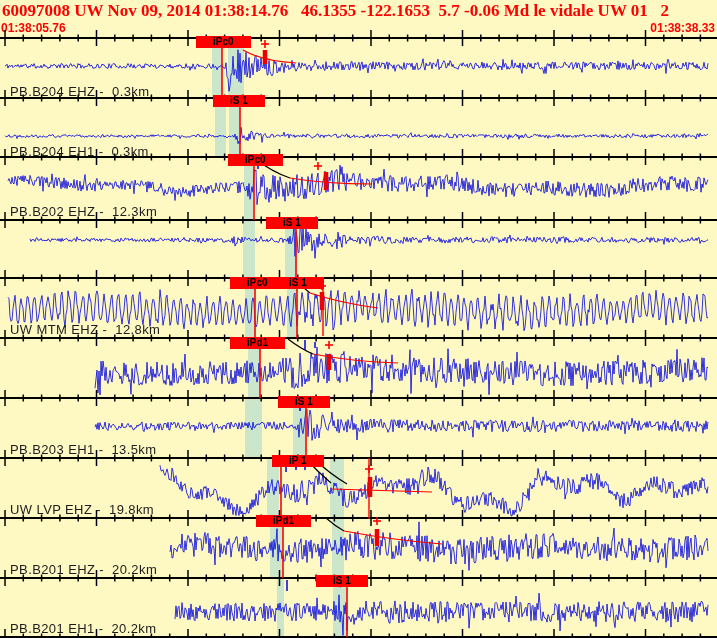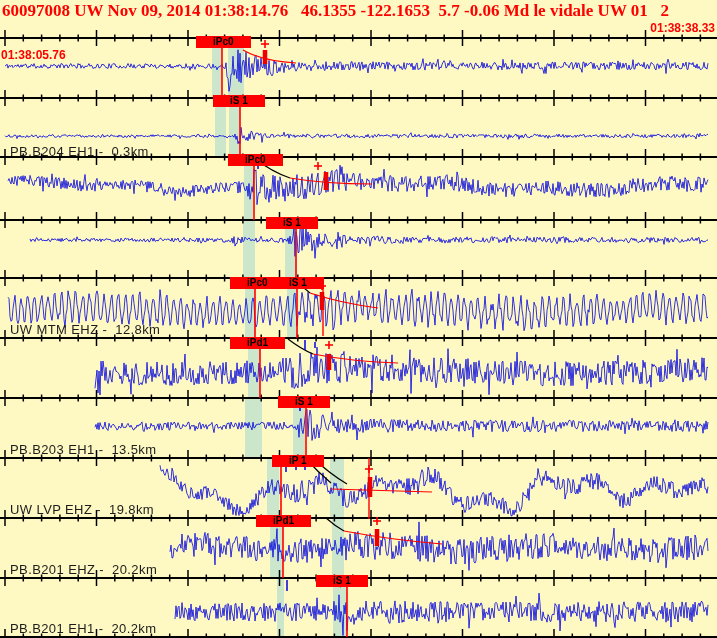--- a/index.html
+++ b/index.html
@@ -1,20 +1,20 @@
 <!DOCTYPE html>
 <html><head>
 <meta charset="utf-8">
 <style>
   html,body{margin:0;padding:0;background:#fff;}
   #app{position:relative;width:717px;height:638px;background:#fef9c3;overflow:hidden;
        font-family:"Liberation Sans",sans-serif;}
   .evt-title{position:absolute;left:2px;top:1px;width:714px;white-space:pre;
        font-family:"Liberation Serif",serif;font-weight:bold;font-size:17px;color:#ff0000;}
-  .t-start{position:absolute;left:1px;top:21px;font-weight:bold;font-size:12px;color:#ff0000;margin-top:27px;}
+  .t-start{position:absolute;left:1px;top:21px;font-weight:bold;font-size:12px;color:#ff0000;}
   .t-end{position:absolute;right:2px;top:21px;font-weight:bold;font-size:12px;color:#ff0000;text-align:center;}
   #wave-svg{position:absolute;left:0;top:0;}
   .st-label{position:absolute;left:10px;white-space:pre;font-size:13px;letter-spacing:.4px;
        color:#1c1c1c;font-family:"Liberation Sans",sans-serif;}
   .pick-label{position:absolute;height:12px;line-height:12px;padding:0 17px;background:#ff0000;
        color:#000;font-weight:bold;font-size:10px;white-space:pre;
        font-family:"Liberation Sans",sans-serif;z-index:5;}
 </style>
 </head>
 <body>
@@ -542,21 +542,23 @@
       <path d="M344,531 Q392,540 442,544" fill="none" stroke="#ff0000" stroke-width="1.2"></path>
       <line x1="377" y1="529" x2="377" y2="546" stroke="#ee0000" stroke-width="4.5"></line>
       <line x1="373" y1="521" x2="381" y2="521" stroke="#ff0000" stroke-width="1.6"></line>
       <line x1="377" y1="517" x2="377" y2="525" stroke="#ff0000" stroke-width="1.6"></line>
       <line x1="283" y1="526" x2="283" y2="578" stroke="#ff0000" stroke-width="1.6"></line>
       <path d="M320,578 Q331,583 341,587" fill="none" stroke="#000" stroke-width="1.2"></path>
       <line x1="287" y1="580" x2="287" y2="591" stroke="#0000e0" stroke-width="1.5"></line>
       <line x1="347" y1="586" x2="347" y2="637" stroke="#ff0000" stroke-width="1.6"></line>
     </svg>
 
+  <div class="st-label" style="top:84px">PB.B204 EHZ -  0.3km</div>
   <div class="st-label" style="top:144px">PB.B204 EH1 -  0.3km</div>
+  <div class="st-label" style="top:204px">PB.B202 EHZ -  12.3km</div>
   <div class="st-label" style="top:322px">UW MTM EHZ -  12.8km</div>
   <div class="st-label" style="top:442px">PB.B203 EH1 -  13.5km</div>
   <div class="st-label" style="top:502px">UW LVP EHZ -  19.8km</div>
   <div class="st-label" style="top:562px">PB.B201 EHZ -  20.2km</div>
   <div class="st-label" style="top:621px">PB.B201 EH1 -  20.2km</div>
 <div class="pick-label" style="left: 196px; top: 36px;">iPc0</div>
     <div class="pick-label" style="left: 213px; top: 95px;">iS 1</div>
     <div class="pick-label" style="left: 228px; top: 154px;">iPc0</div>
     <div class="pick-label" style="left: 266px; top: 217px;">iS 1</div>
     <div class="pick-label" style="left: 230px; top: 277px;">iPc0</div>

